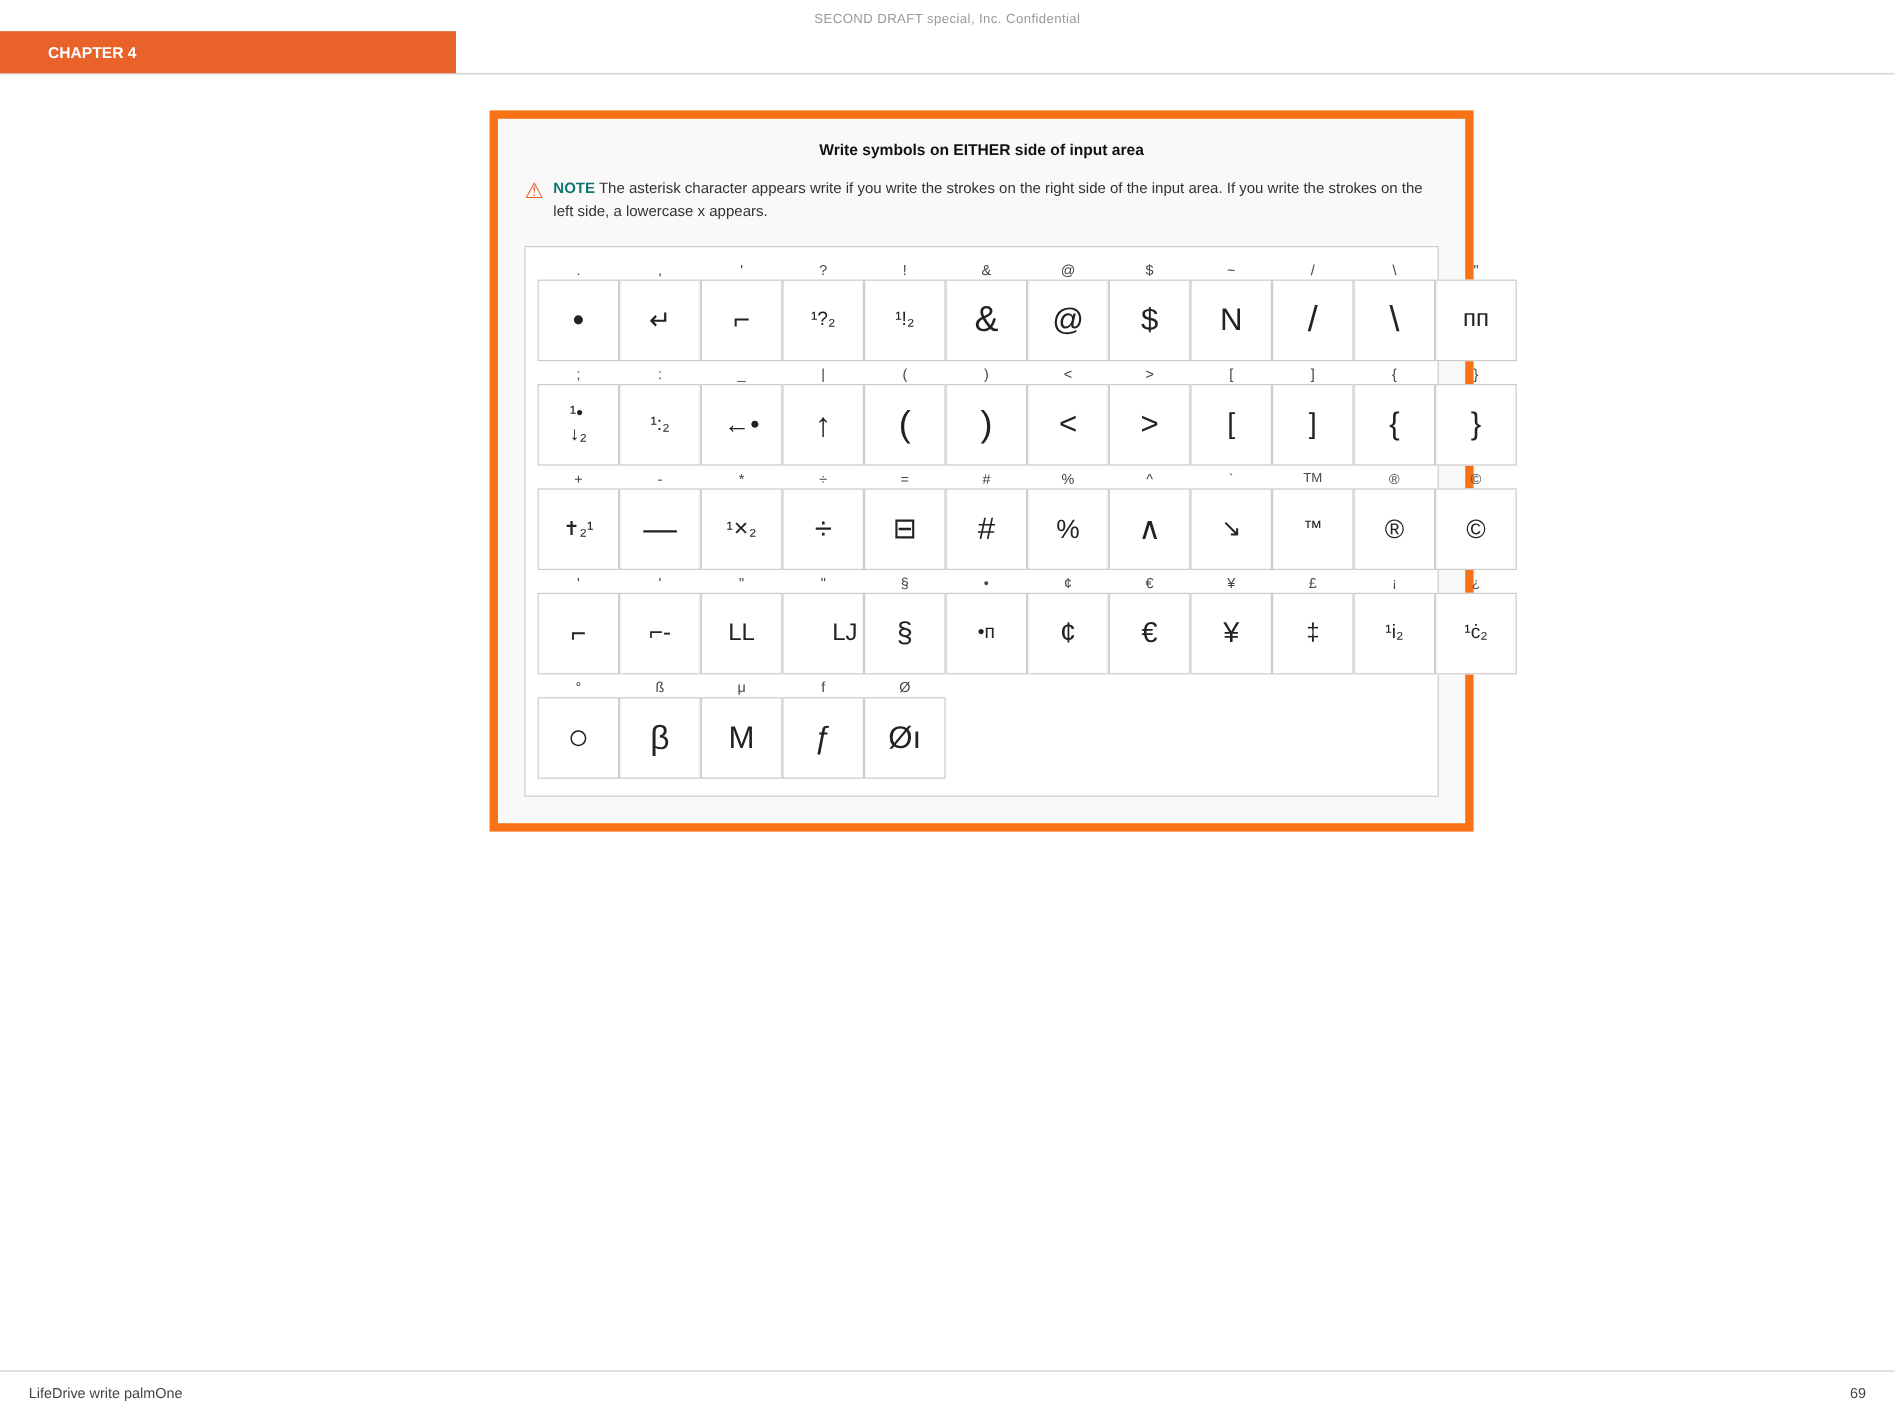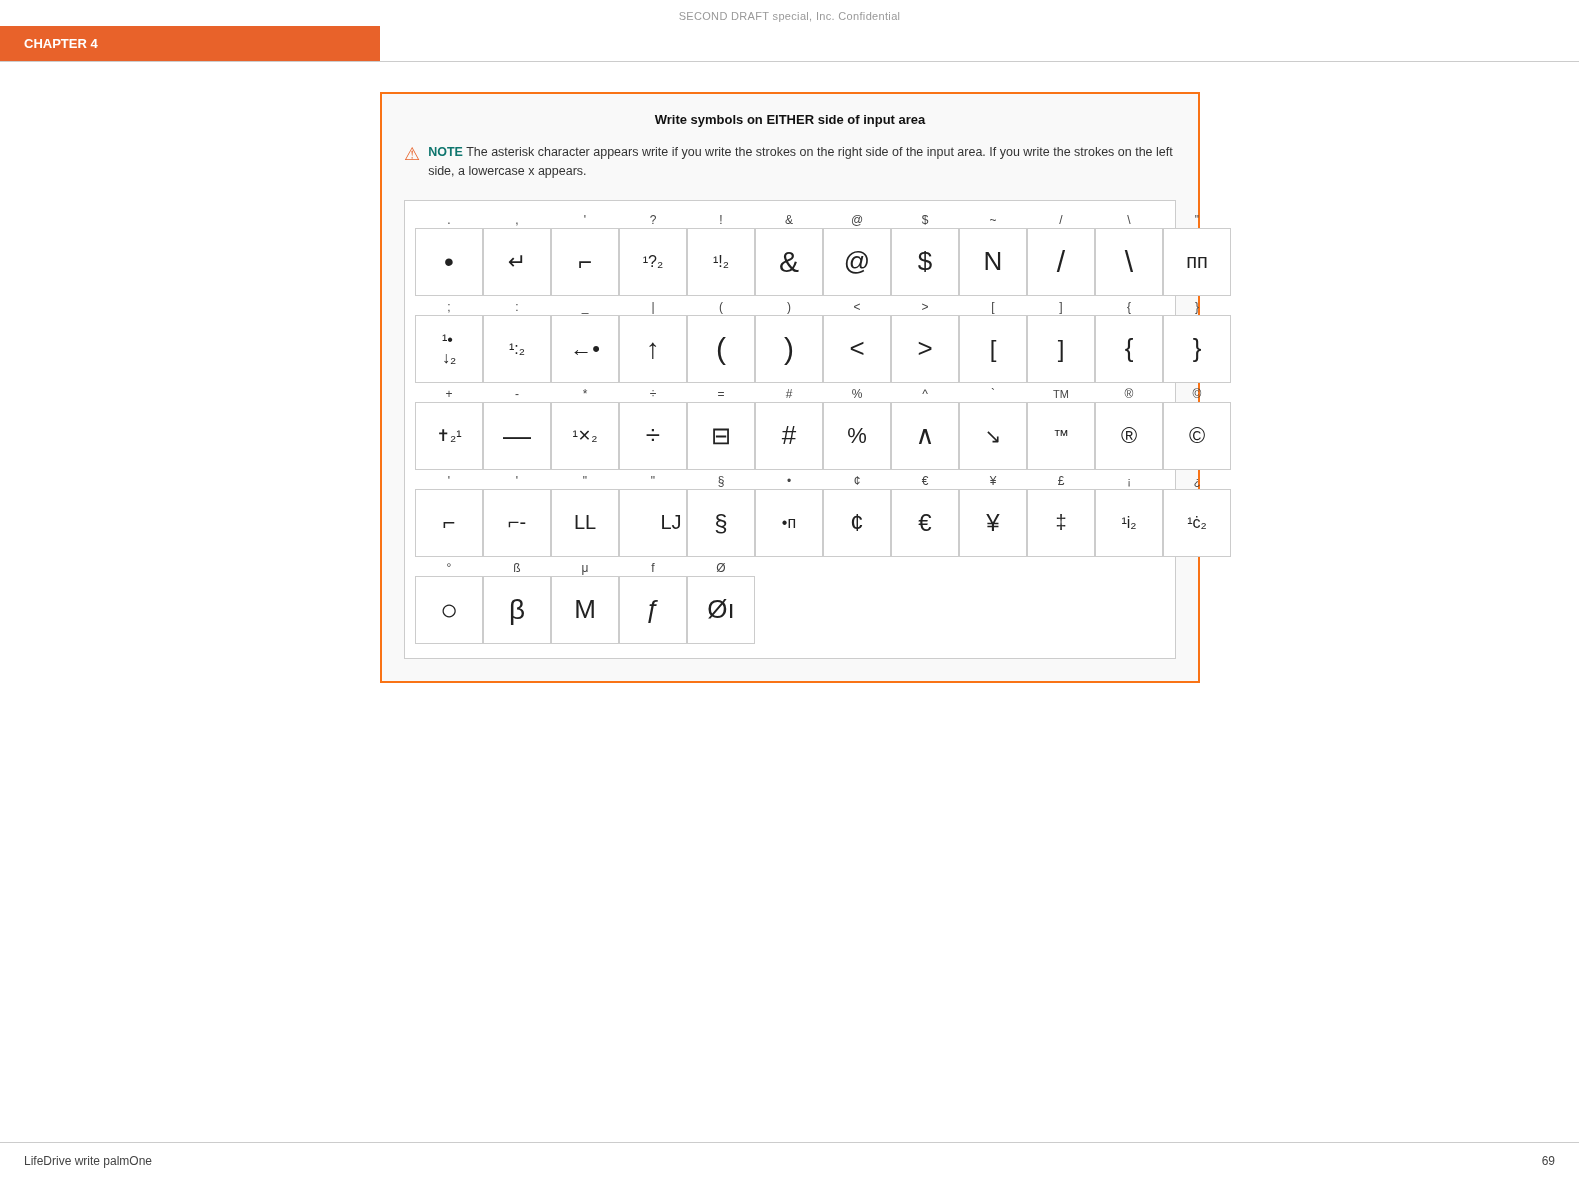--- a/index.html
+++ b/index.html
@@ -18,21 +18,21 @@
       display: flex;
       align-items: stretch;
       height: 36px;
       border-bottom: 1px solid #ccc;
     }
     .header-chapter {
       background: #e8622a;
       color: #fff;
       font-weight: bold;
       font-size: 13px;
-      padding: 0 24px;
+      padding: 0 40px;
       display: flex;
       align-items: center;
       width: 380px;
       flex-shrink: 0;
       text-align: center;
     }
     .header-title {
       background: #f0f0f0;
       color: #222;
       font-weight: bold;
@@ -60,24 +60,25 @@
 
     .section-title {
       font-size: 22px;
       font-weight: bold;
       color: #222;
       margin-bottom: 22px;
     }
 
     
     .symbols-box {
-      border: 2px solid #f97316;
+      border: 7px solid #f97316;
       background: #f9f9f9;
       padding: 18px 22px 22px 22px;
       max-width: 820px;
+      margin-left: 28px;
     }
 
     .symbols-box-header {
       text-align: center;
       font-weight: bold;
       font-size: 13px;
       margin-bottom: 16px;
       color: #111;
     }
 

